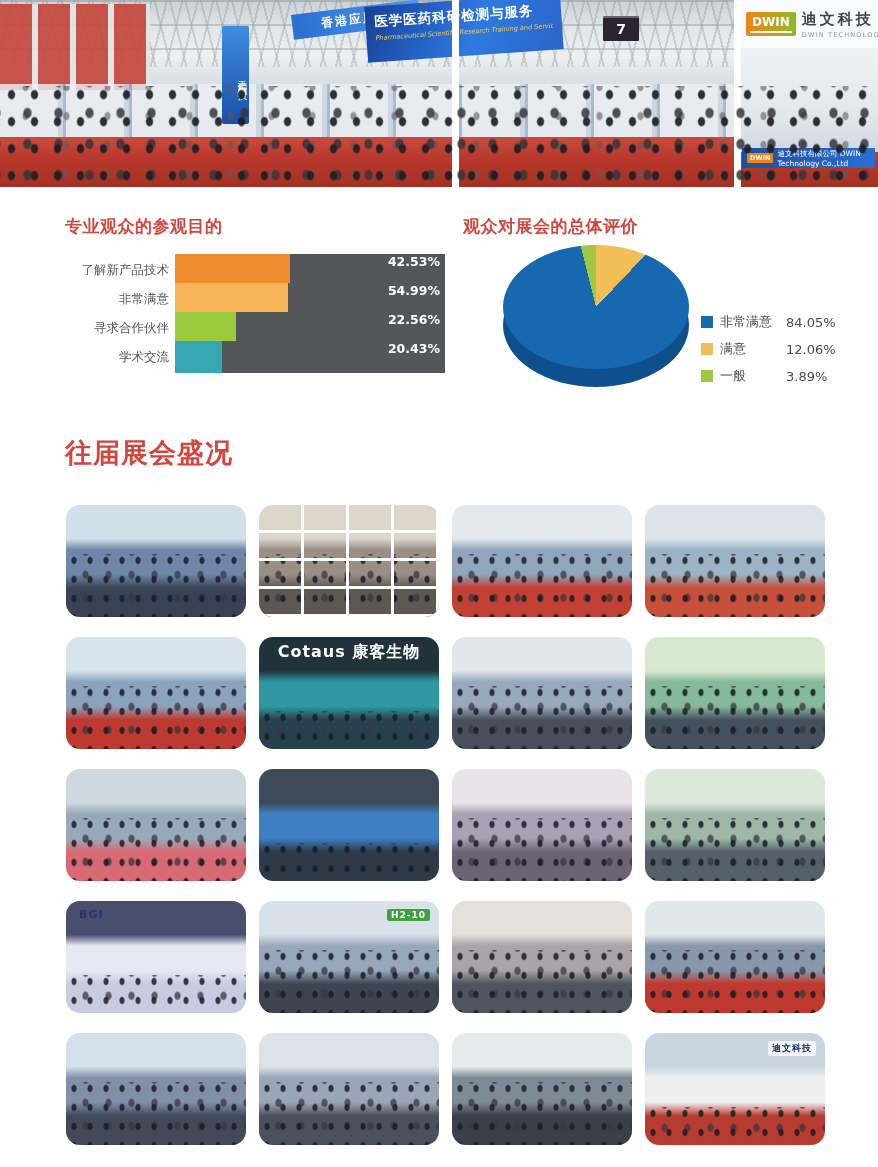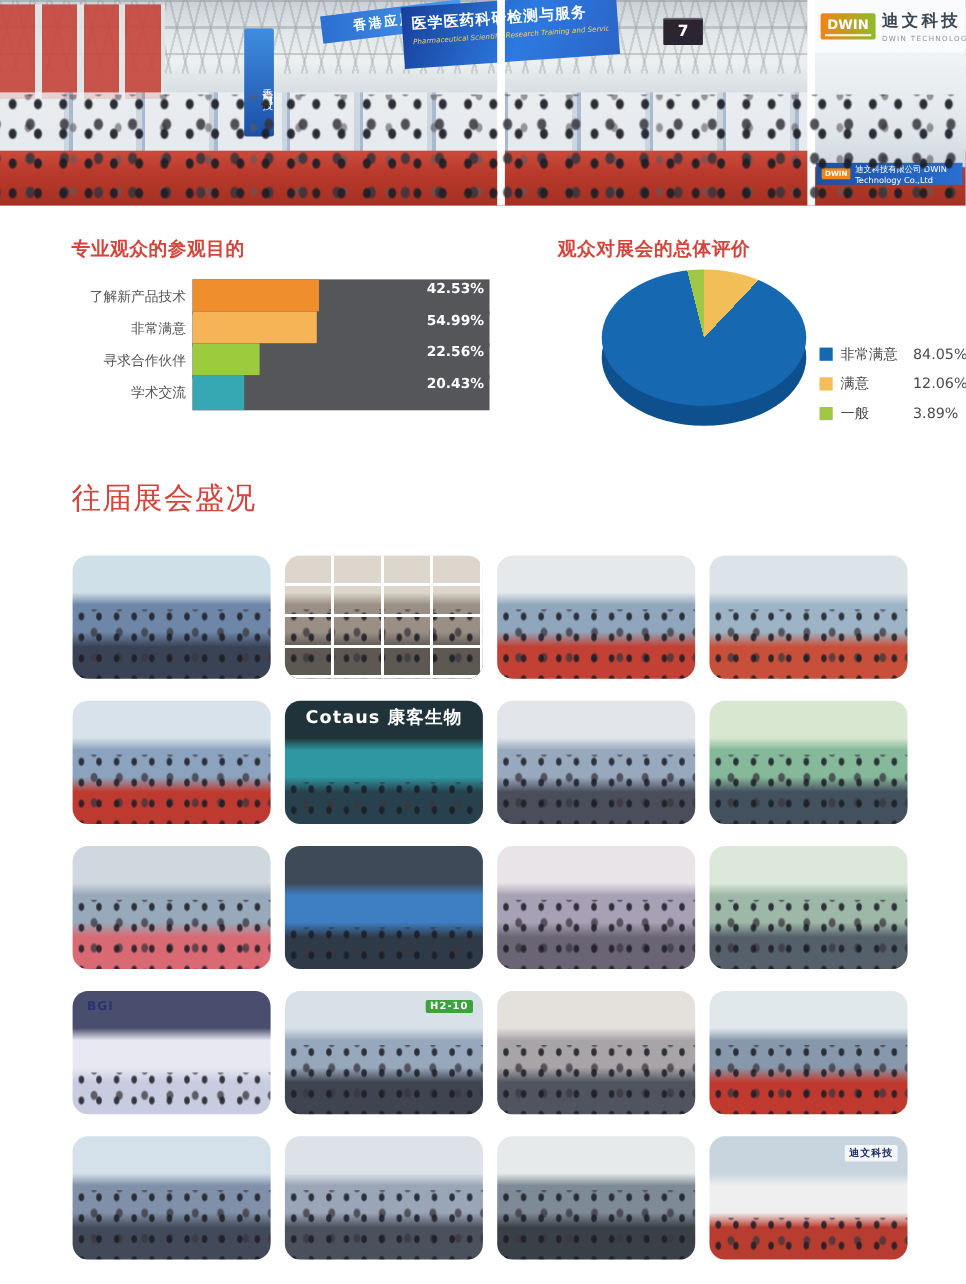--- a/index.html
+++ b/index.html
@@ -58,42 +58,42 @@
   .b-seam{position:absolute;top:0;bottom:0;width:7px;background:#ffffff;}
   .b-crowd{position:absolute;left:0;right:0;bottom:0;height:54%;
     background-image:
       radial-gradient(ellipse 7px 9px at 50% 32%,rgba(28,30,38,.92) 40%,rgba(28,30,38,0) 62%),
       radial-gradient(ellipse 8px 10px at 50% 58%,rgba(54,52,60,.85) 40%,rgba(54,52,60,0) 62%),
       radial-gradient(ellipse 6px 8px at 50% 45%,rgba(96,88,92,.6) 40%,rgba(96,88,92,0) 62%);
     background-size:23px 27px,31px 31px,41px 29px;
     background-position:0 0,12px 9px,5px 17px;}
 
   
-  .charts-row{display:flex;margin:28px 50px 0 65px;gap:44px;}
+  .charts-row{display:flex;margin:28px 50px 0 65px;}
   .chart-title{font-size:17px;font-weight:bold;margin:0 0 0 0;letter-spacing:.5px;}
   .bar-block{width:380px;}
   .bars{margin-top:24px;}
   .bar-row{display:flex;align-items:center;height:16px;margin-bottom:13px;}
   .bar-label{width:104px;text-align:right;font-size:12.5px;color:#555659;margin-right:6px;white-space:nowrap;}
   .bar-track{flex:1;height:32px;position:relative;overflow:hidden;}
   .bar-fill{position:absolute;left:0;top:0;bottom:0;}
   .bar-value{position:absolute;right:5px;top:0;line-height:16px;font-size:12.5px;font-weight:bold;color:#fff;}
 
   .pie-block{flex:1;margin-left:18px;position:relative;height:180px;}
   .pie-wrap{position:absolute;left:40px;top:30px;width:186px;height:144px;}
   .pie-depth{position:absolute;left:0;top:18px;width:186px;height:124px;border-radius:50%;}
   .pie-top{position:absolute;left:0;top:0;width:186px;height:124px;border-radius:50%;}
   .pie-legend{position:absolute;left:238px;top:98px;}
   .legend-row{display:flex;align-items:center;margin-bottom:9px;font-size:13px;color:#4a4a4a;}
   .legend-swatch{width:12px;height:12px;margin-right:7px;flex:none;}
   .legend-label{width:66px;white-space:nowrap;}
   .legend-value{white-space:nowrap;}
 
   
-  .section-title{font-size:27px;font-weight:normal;margin:40px 0 0 65px;letter-spacing:1px;}
+  .section-title{font-size:27px;font-weight:bold;margin:40px 0 0 65px;letter-spacing:1px;}
   .photo-grid{display:grid;grid-template-columns:repeat(4,180px);grid-auto-rows:112px;
     gap:20px 13px;margin:34px 0 0 66px;}
   .photo{position:relative;border-radius:14px;overflow:hidden;}
   .photo::after{content:"";position:absolute;left:0;right:0;bottom:0;height:56%;z-index:1;
     background-image:
       radial-gradient(ellipse 5px 7px at 50% 34%,rgba(26,28,36,.85) 40%,rgba(26,28,36,0) 62%),
       radial-gradient(ellipse 6px 8px at 50% 60%,rgba(58,54,62,.75) 40%,rgba(58,54,62,0) 62%);
     background-size:16px 19px,23px 23px;background-position:0 0,8px 7px;}
   .ph-booth::after{height:34%;}
   .ph-collage::before{content:"";position:absolute;inset:0;z-index:2;

